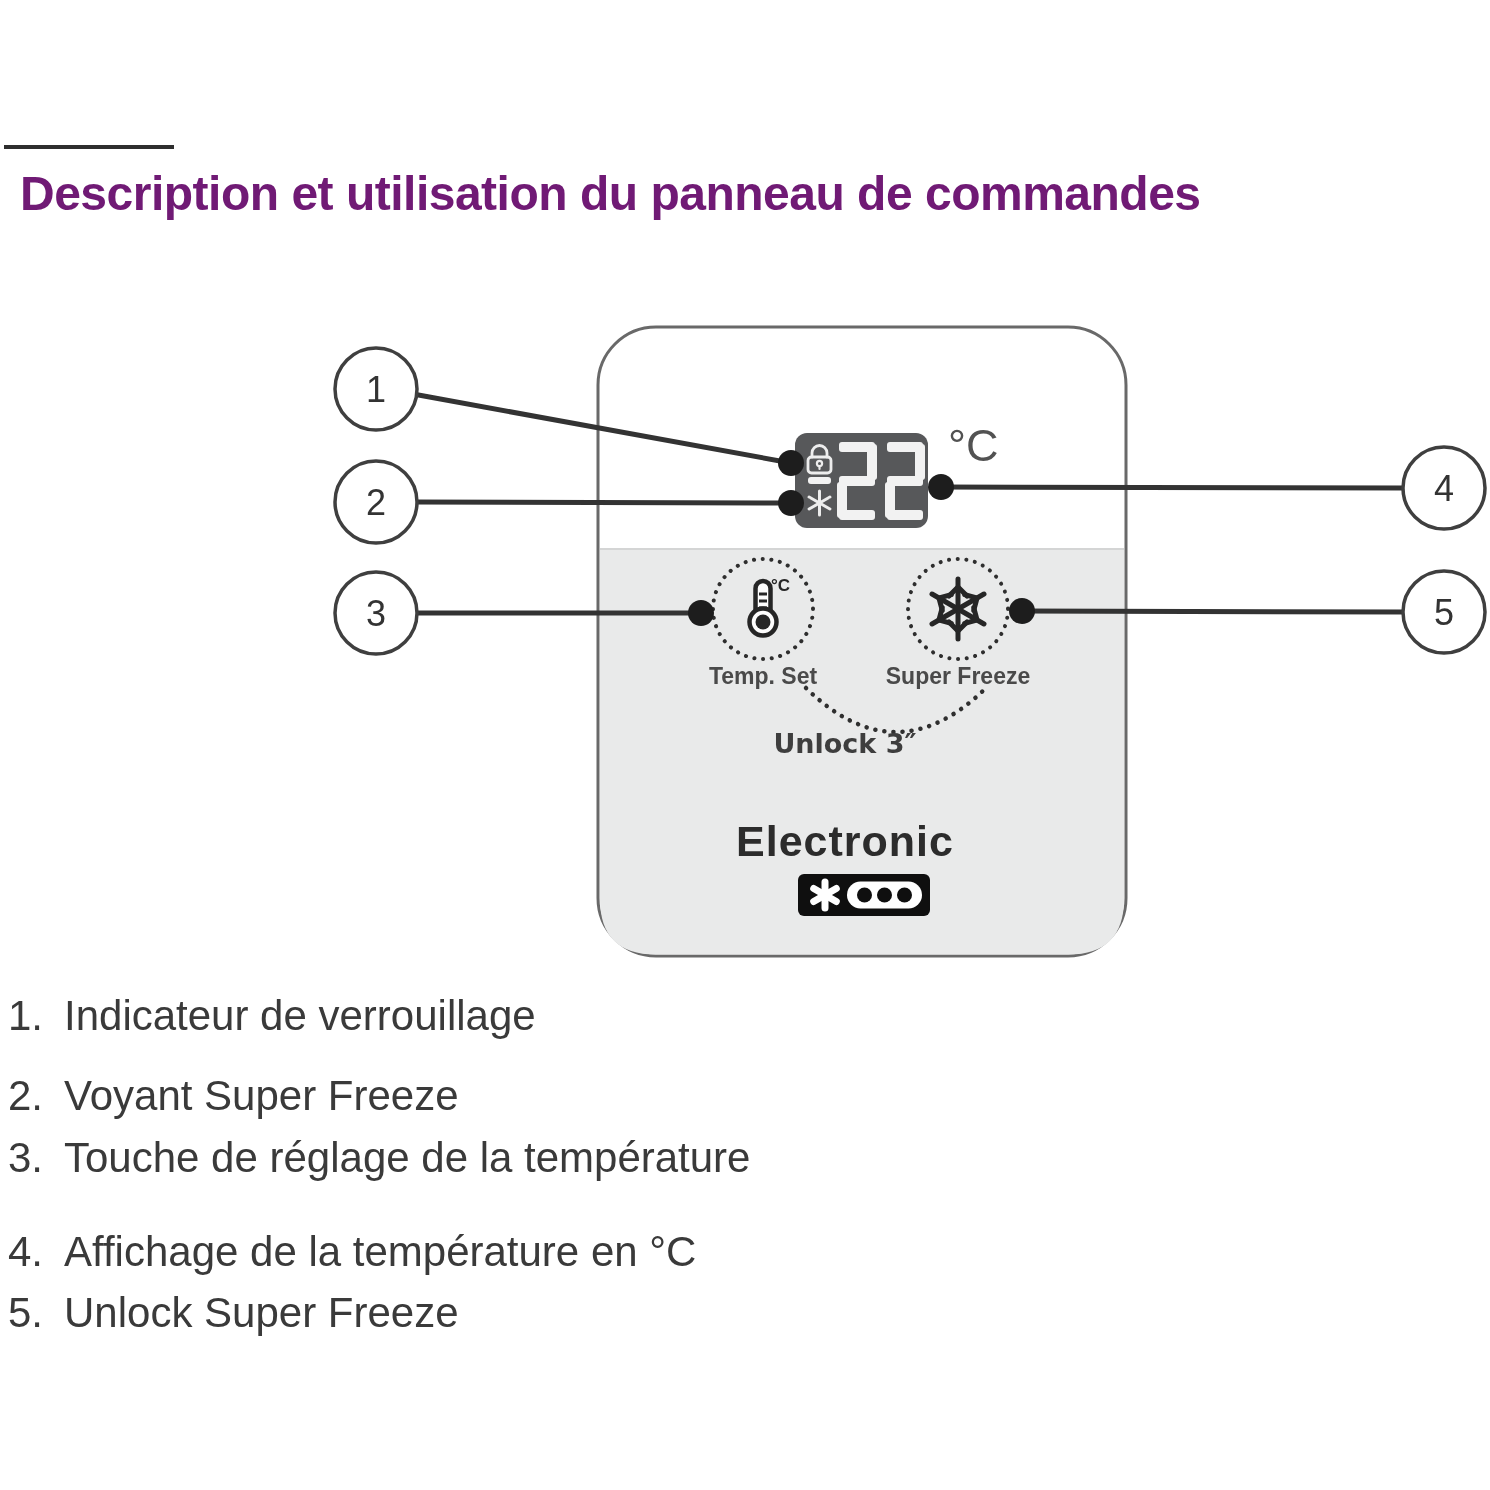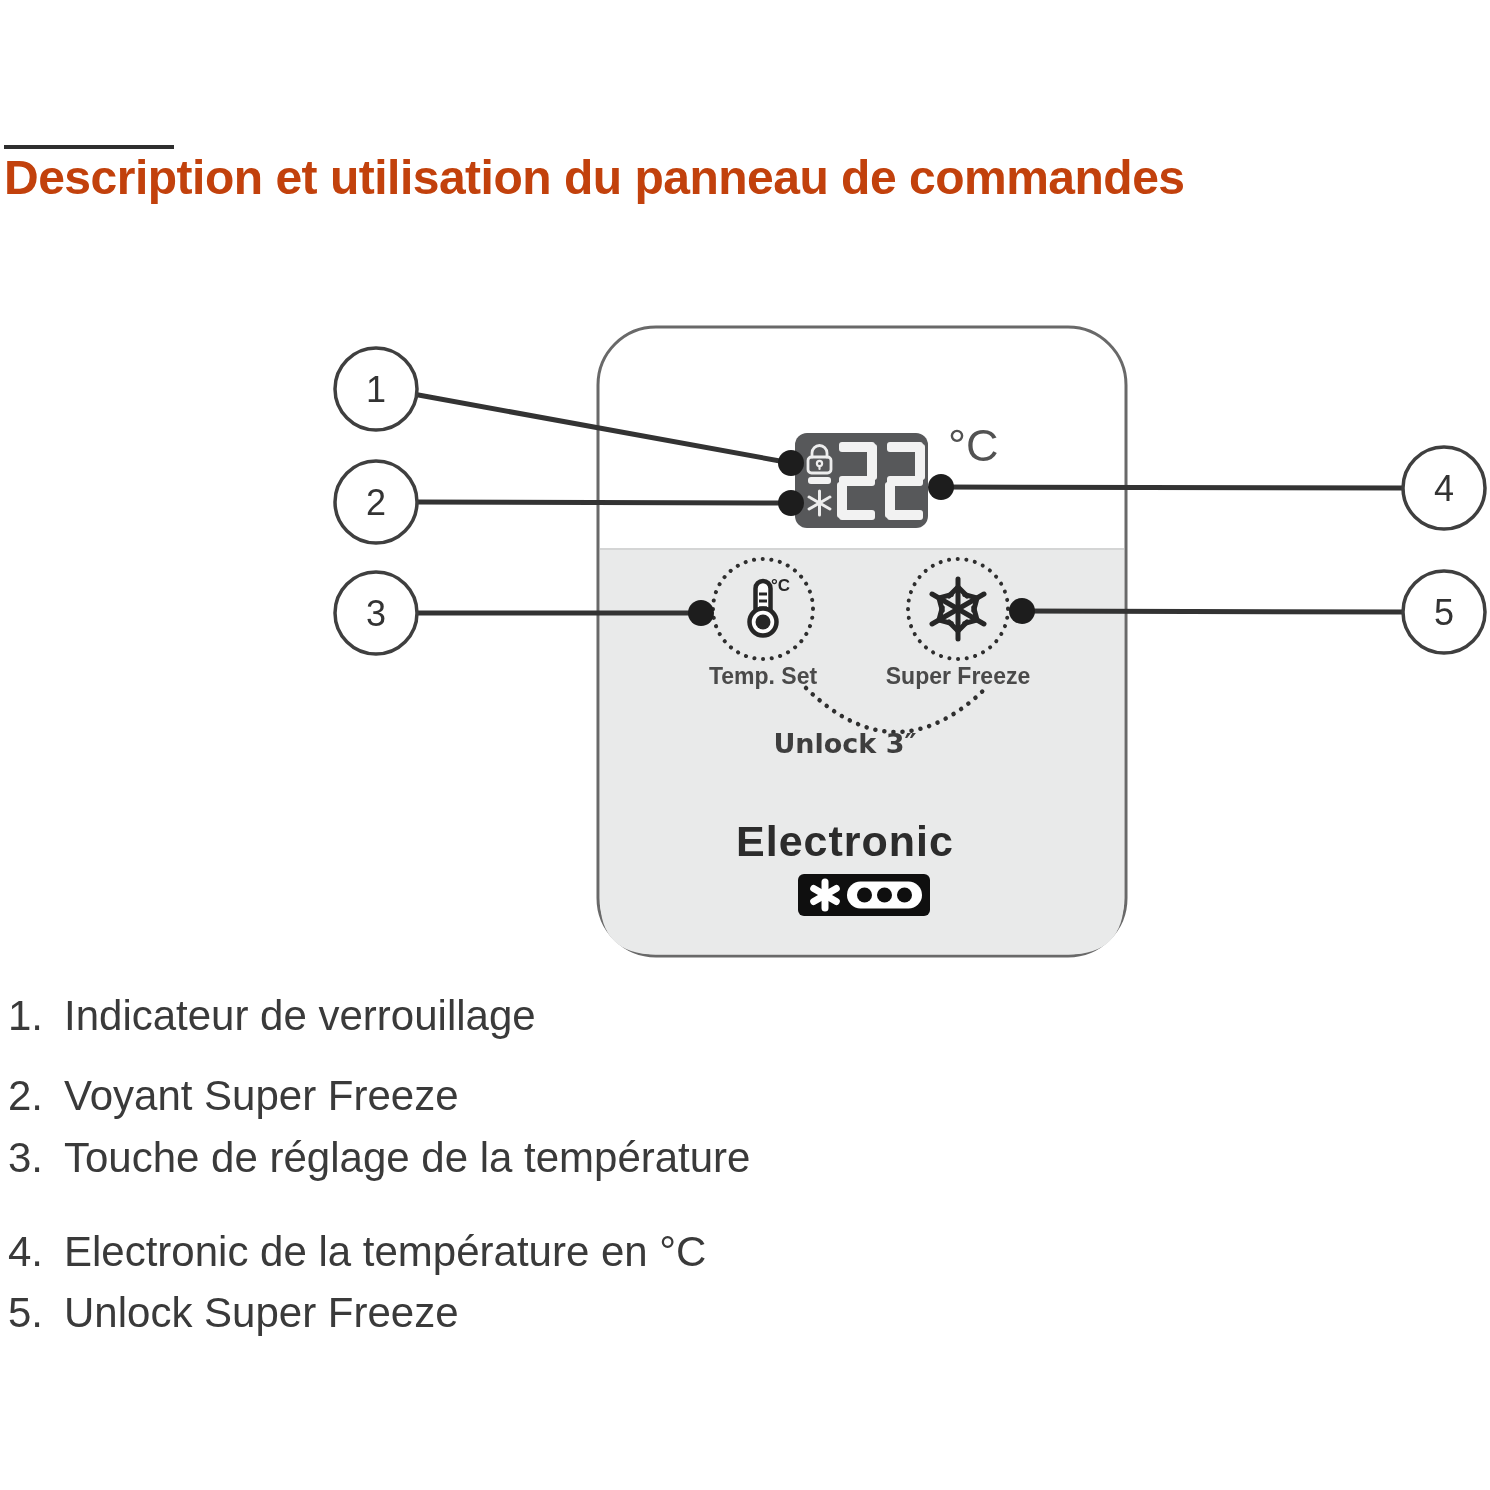--- a/index.html
+++ b/index.html
@@ -9,23 +9,23 @@
     background:#ffffff;
     font-family:"Liberation Sans","DejaVu Sans",sans-serif;
     color:#333;
     overflow:hidden;
   }
   .title-rule{
     position:absolute;left:4px;top:145px;
     width:170px;height:4px;background:#2e2e2e;
   }
   .title{
-    position:absolute;left:4px;top:150px;margin:0;
+    position:absolute;left:4px;top:150px;margin:16px;
     font-size:48px;line-height:56px;font-weight:bold;
-    letter-spacing:-0.5px;color:#c2410c;white-space:nowrap;
+    letter-spacing:-0.5px;color:#701a75;white-space:nowrap;
   }
   .diagram-svg{
     position:absolute;inset:0;width:1490px;height:1490px;
     pointer-events:none;
   }
   .legend{position:absolute;left:8px;top:0;width:1000px;}
   .legend-row{
     position:absolute;left:0;
     font-size:42px;line-height:48px;color:#3a3a3a;white-space:nowrap;
   }
@@ -164,20 +164,20 @@
     <div class="legend-row" style="top:992px">
       <span class="num">1.</span><span class="txt">Indicateur de verrouillage</span>
     </div>
     <div class="legend-row" style="top:1072px">
       <span class="num">2.</span><span class="txt">Voyant Super Freeze</span>
     </div>
     <div class="legend-row" style="top:1134px">
       <span class="num">3.</span><span class="txt">Touche de réglage de la température</span>
     </div>
     <div class="legend-row" style="top:1228px">
-      <span class="num">4.</span><span class="txt">Electronic de la température en °C</span>
+      <span class="num">4.</span><span class="txt">Affichage de la température en °C</span>
     </div>
     <div class="legend-row" style="top:1289px">
       <span class="num">5.</span><span class="txt">Unlock Super Freeze</span>
     </div>
   </div>
 
 </div>
 
 </body></html>

